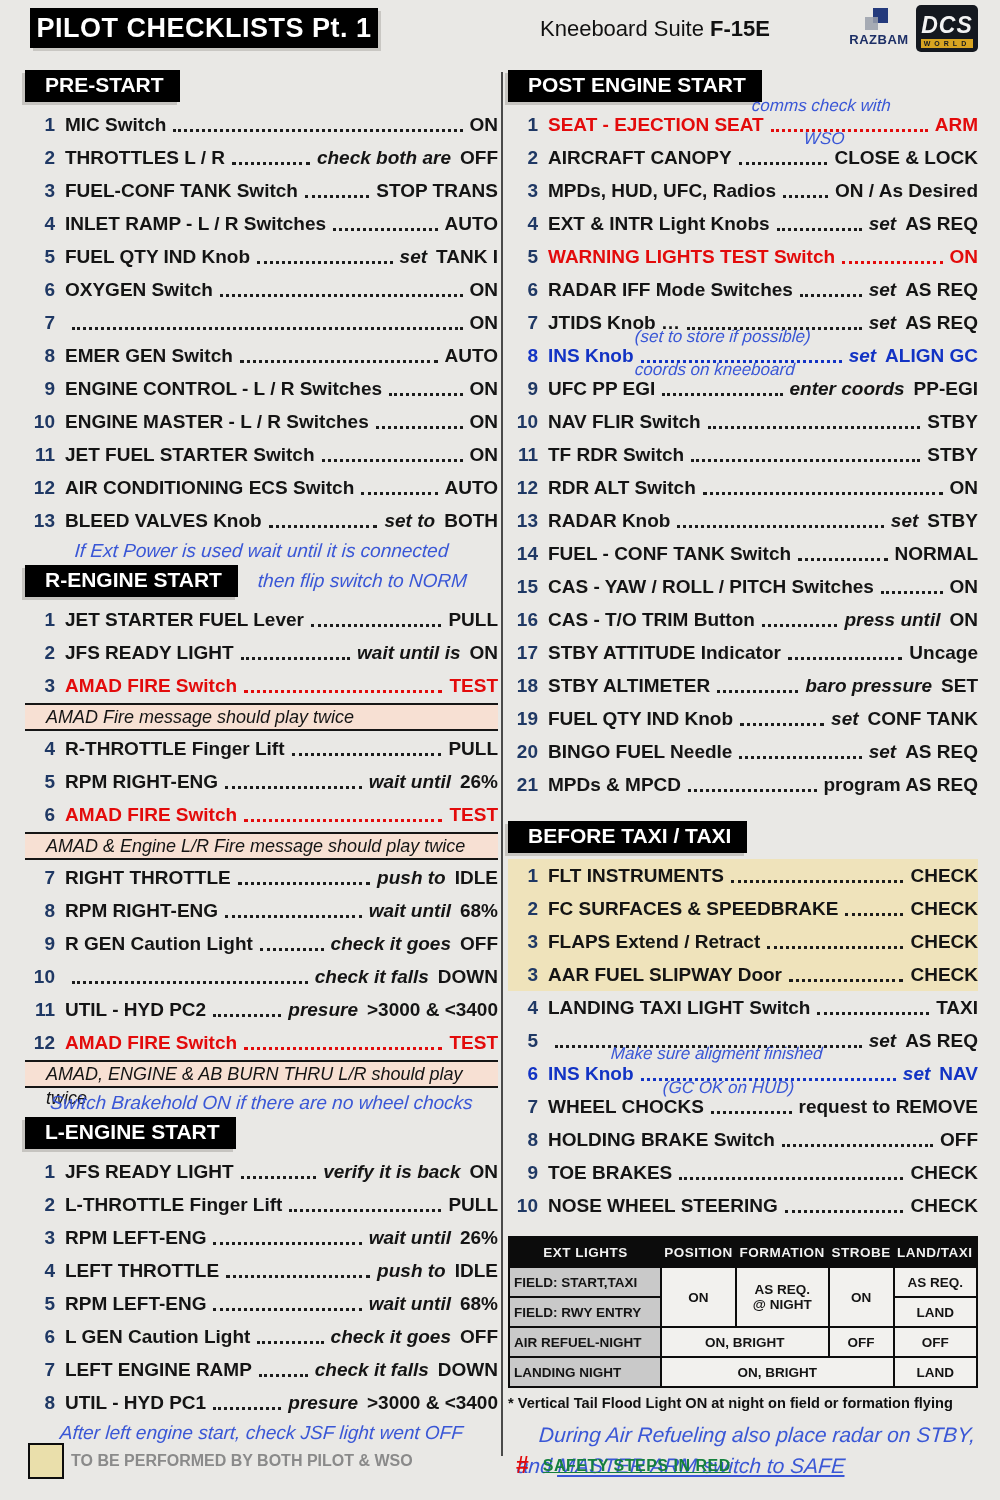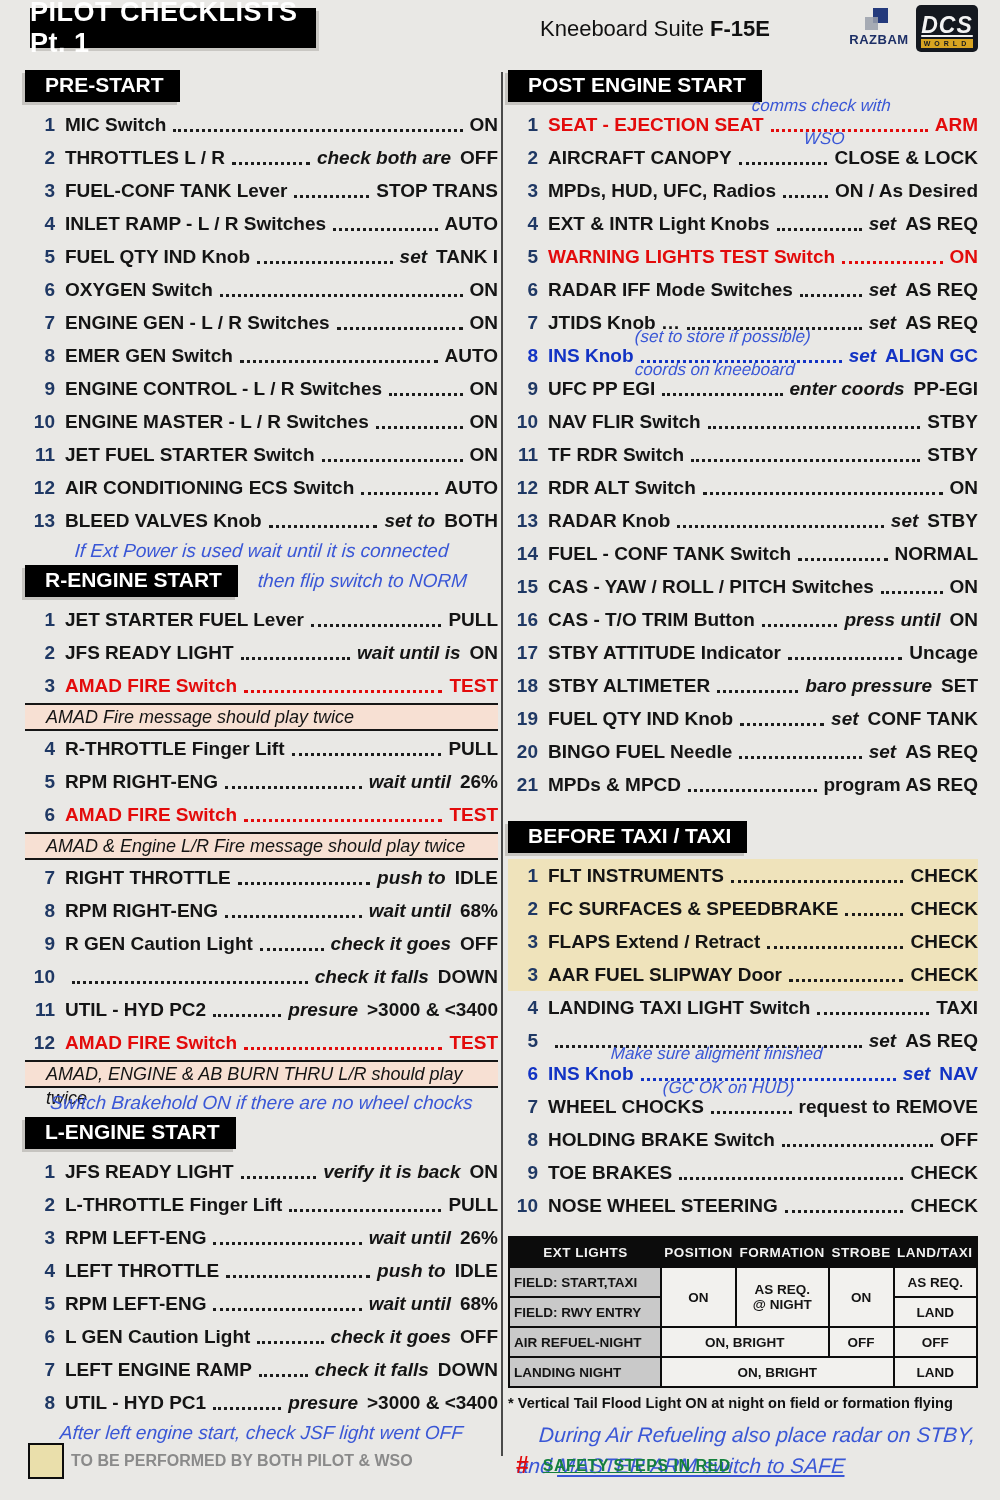--- a/index.html
+++ b/index.html
@@ -1,33 +1,33 @@
 <!DOCTYPE html>
 <html><head>
 <meta charset="utf-8">
 <style>
   html,body{margin:0;padding:0;}
   .page{position:relative;width:1000px;height:1500px;background:#e9e8e5;overflow:hidden;
         font-family:"Liberation Sans",sans-serif;color:#141414;}
 
   
-  .title-box{position:absolute;left:30px;top:8px;width:286px;height:40px;background:#000;
+  .title-box{position:absolute;left:30px;top:8px;width:348px;height:40px;background:#000;
              color:#fff;font-weight:bold;font-size:27px;display:flex;align-items:center;
              justify-content:center;letter-spacing:.5px;box-shadow:3px 3px 0 #c9c7c3;}
   .subtitle{position:absolute;left:540px;top:16px;font-size:22px;color:#111;}
   .subtitle b{font-weight:bold;}
   .razbam{position:absolute;left:849px;top:6px;width:60px;text-align:center;}
   .razbam .sq1{position:absolute;left:24px;top:2px;width:15px;height:15px;background:#243a7c;}
   .razbam .sq2{position:absolute;left:16px;top:11px;width:13px;height:13px;background:#9aa0ac;opacity:.85;}
   .razbam .rz-text{position:absolute;left:0;top:26px;width:60px;font-weight:bold;font-size:13px;
                    color:#1d2f66;letter-spacing:.5px;}
   .dcs{position:absolute;left:916px;top:5px;width:62px;height:47px;background:#14181f;border-radius:5px;
        display:flex;flex-direction:column;align-items:center;justify-content:flex-end;}
   .dcs .dcs-txt{color:#f2f2f2;font-weight:bold;font-style:italic;font-size:23px;line-height:26px;
-                letter-spacing:1px;margin-bottom:1px;text-decoration:underline;}
+                letter-spacing:1px;margin-bottom:1px;}
   .dcs .dcs-world{width:52px;background:#d7a421;color:#14181f;font-size:7px;font-weight:bold;
                   letter-spacing:4px;text-align:center;line-height:9px;margin-bottom:4px;}
 
   
   .col{position:absolute;top:70px;}
   .col-left{left:25px;width:473px;}
   .col-right{left:508px;width:470px;}
   .divider{position:absolute;left:501px;top:72px;width:2px;height:1384px;background:#4a4a4a;}
 
   .sec-row{display:flex;align-items:center;height:32px;margin-bottom:6px;margin-top:0;}
@@ -115,21 +115,21 @@
         </div>
         <div class="row">
           <span class="num">2</span>
           <span class="label">THROTTLES L / R</span>
           <span class="dots"></span>
           <span class="mid">check both are</span>
           <span class="val">OFF</span>
         </div>
         <div class="row">
           <span class="num">3</span>
-          <span class="label">FUEL-CONF TANK Lever</span>
+          <span class="label">FUEL-CONF TANK Switch</span>
           <span class="dots"></span>
           <span class="val">STOP TRANS</span>
         </div>
         <div class="row">
           <span class="num">4</span>
           <span class="label">INLET RAMP - L / R Switches</span>
           <span class="dots"></span>
           <span class="val">AUTO</span>
         </div>
         <div class="row">
@@ -140,21 +140,20 @@
           <span class="val">TANK I</span>
         </div>
         <div class="row">
           <span class="num">6</span>
           <span class="label">OXYGEN Switch</span>
           <span class="dots"></span>
           <span class="val">ON</span>
         </div>
         <div class="row">
           <span class="num">7</span>
-          <span class="label">ENGINE GEN - L / R Switches</span>
           <span class="dots"></span>
           <span class="val">ON</span>
         </div>
         <div class="row">
           <span class="num">8</span>
           <span class="label">EMER GEN Switch</span>
           <span class="dots"></span>
           <span class="val">AUTO</span>
         </div>
         <div class="row">

